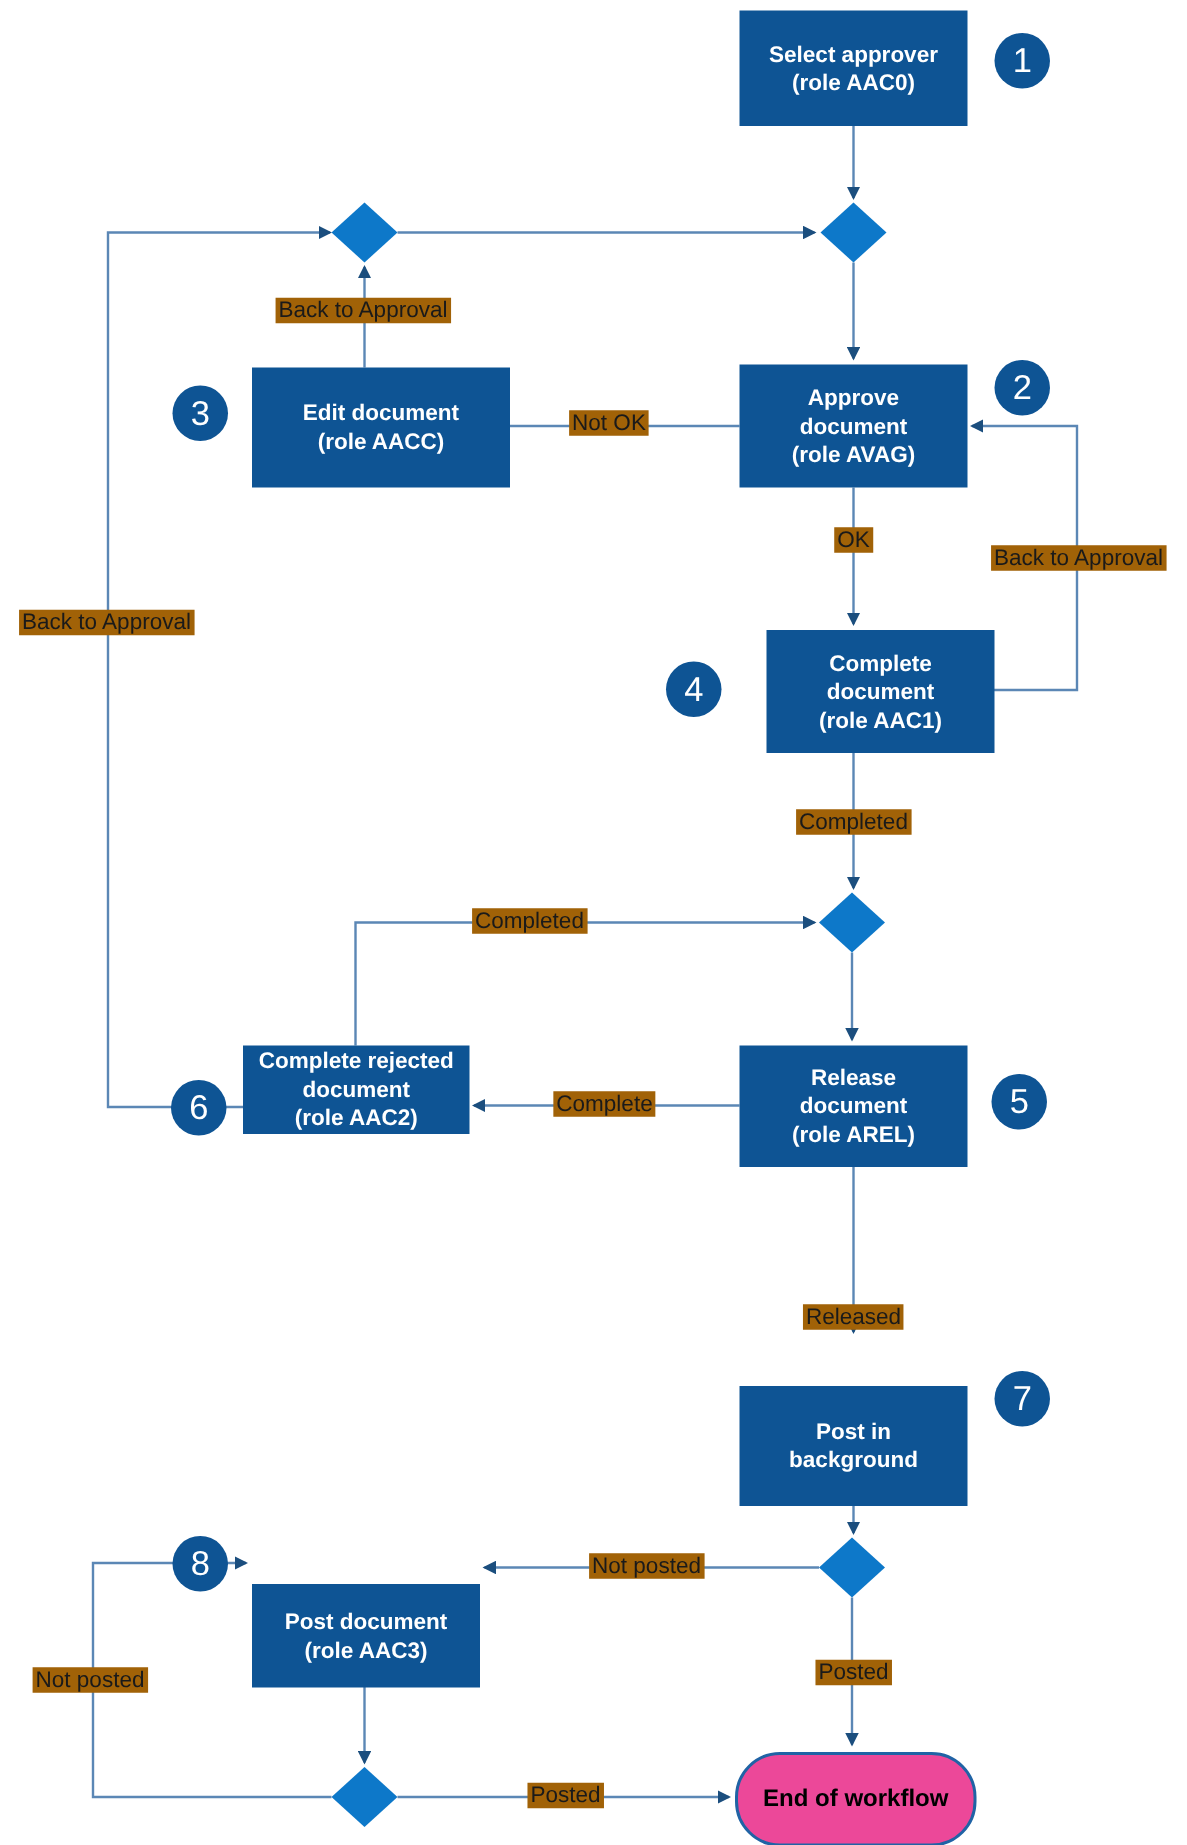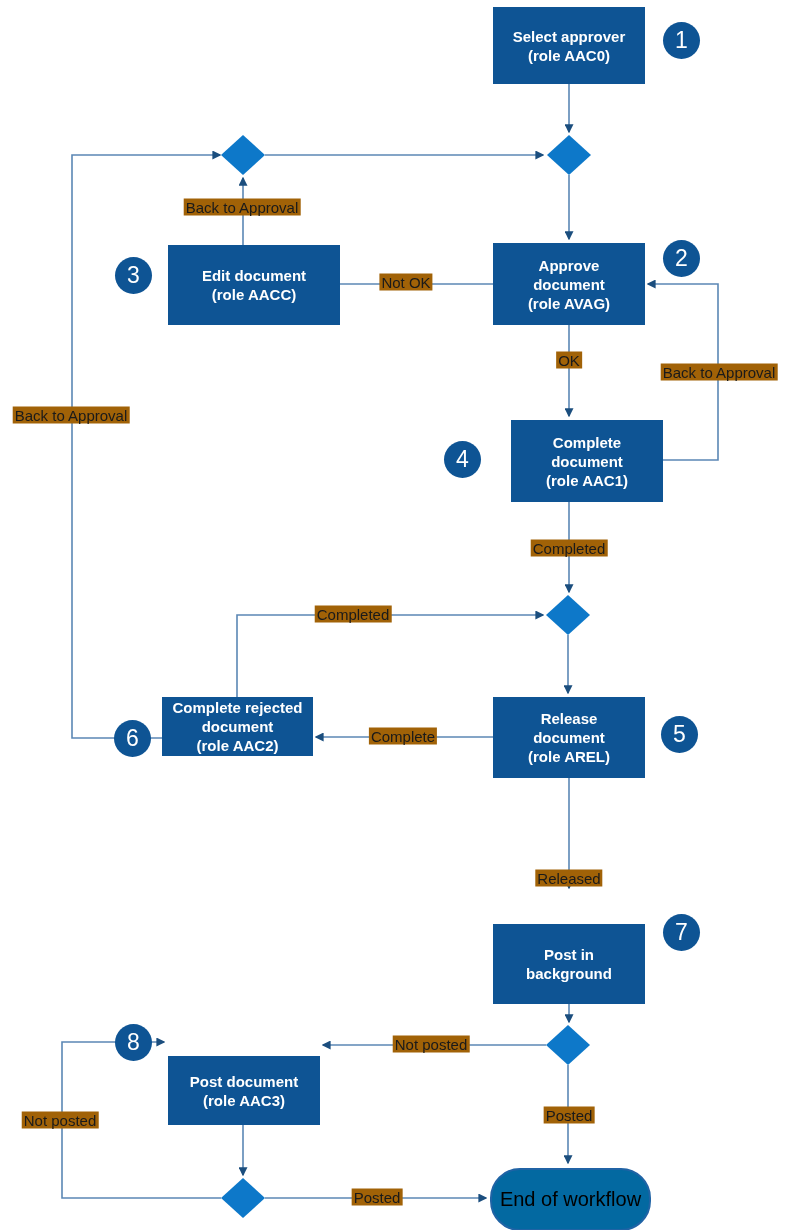--- a/index.html
+++ b/index.html
@@ -24,24 +24,24 @@
     background:var(--node-fill,#0e5494); color:#ffffff;
     display:flex; align-items:center; justify-content:center;
     font-size:23px; line-height:1;
   }
   .edge-label {
     position:absolute; z-index:2; transform:translate(-50%,-50%);
     background:#a16207; color:var(--label-text,#1a1a1a);
     font-size:15px; line-height:17px; padding:0 2px; white-space:nowrap;
   }
   .terminator {
-    position:absolute; z-index:3; background:#0369a1;
+    position:absolute; z-index:3; background:#ec4899;
     border:2px solid var(--terminator-border,#2063a5); border-radius:30px;
     display:flex; align-items:center; justify-content:center;
-    font-weight:normal; font-size:20px; color:#000000;
+    font-weight:bold; font-size:16px; color:#000000;
   }
 </style>
 </head>
 <body>
 
 <div class="canvas">
 
   <svg class="edge-layer" width="791" height="1230" viewBox="0 0 791 1230">
     <defs>
       <marker id="arrowhead" viewBox="0 0 10 10" refX="8.5" refY="5" markerWidth="9" markerHeight="9" orient="auto" markerUnits="userSpaceOnUse">

